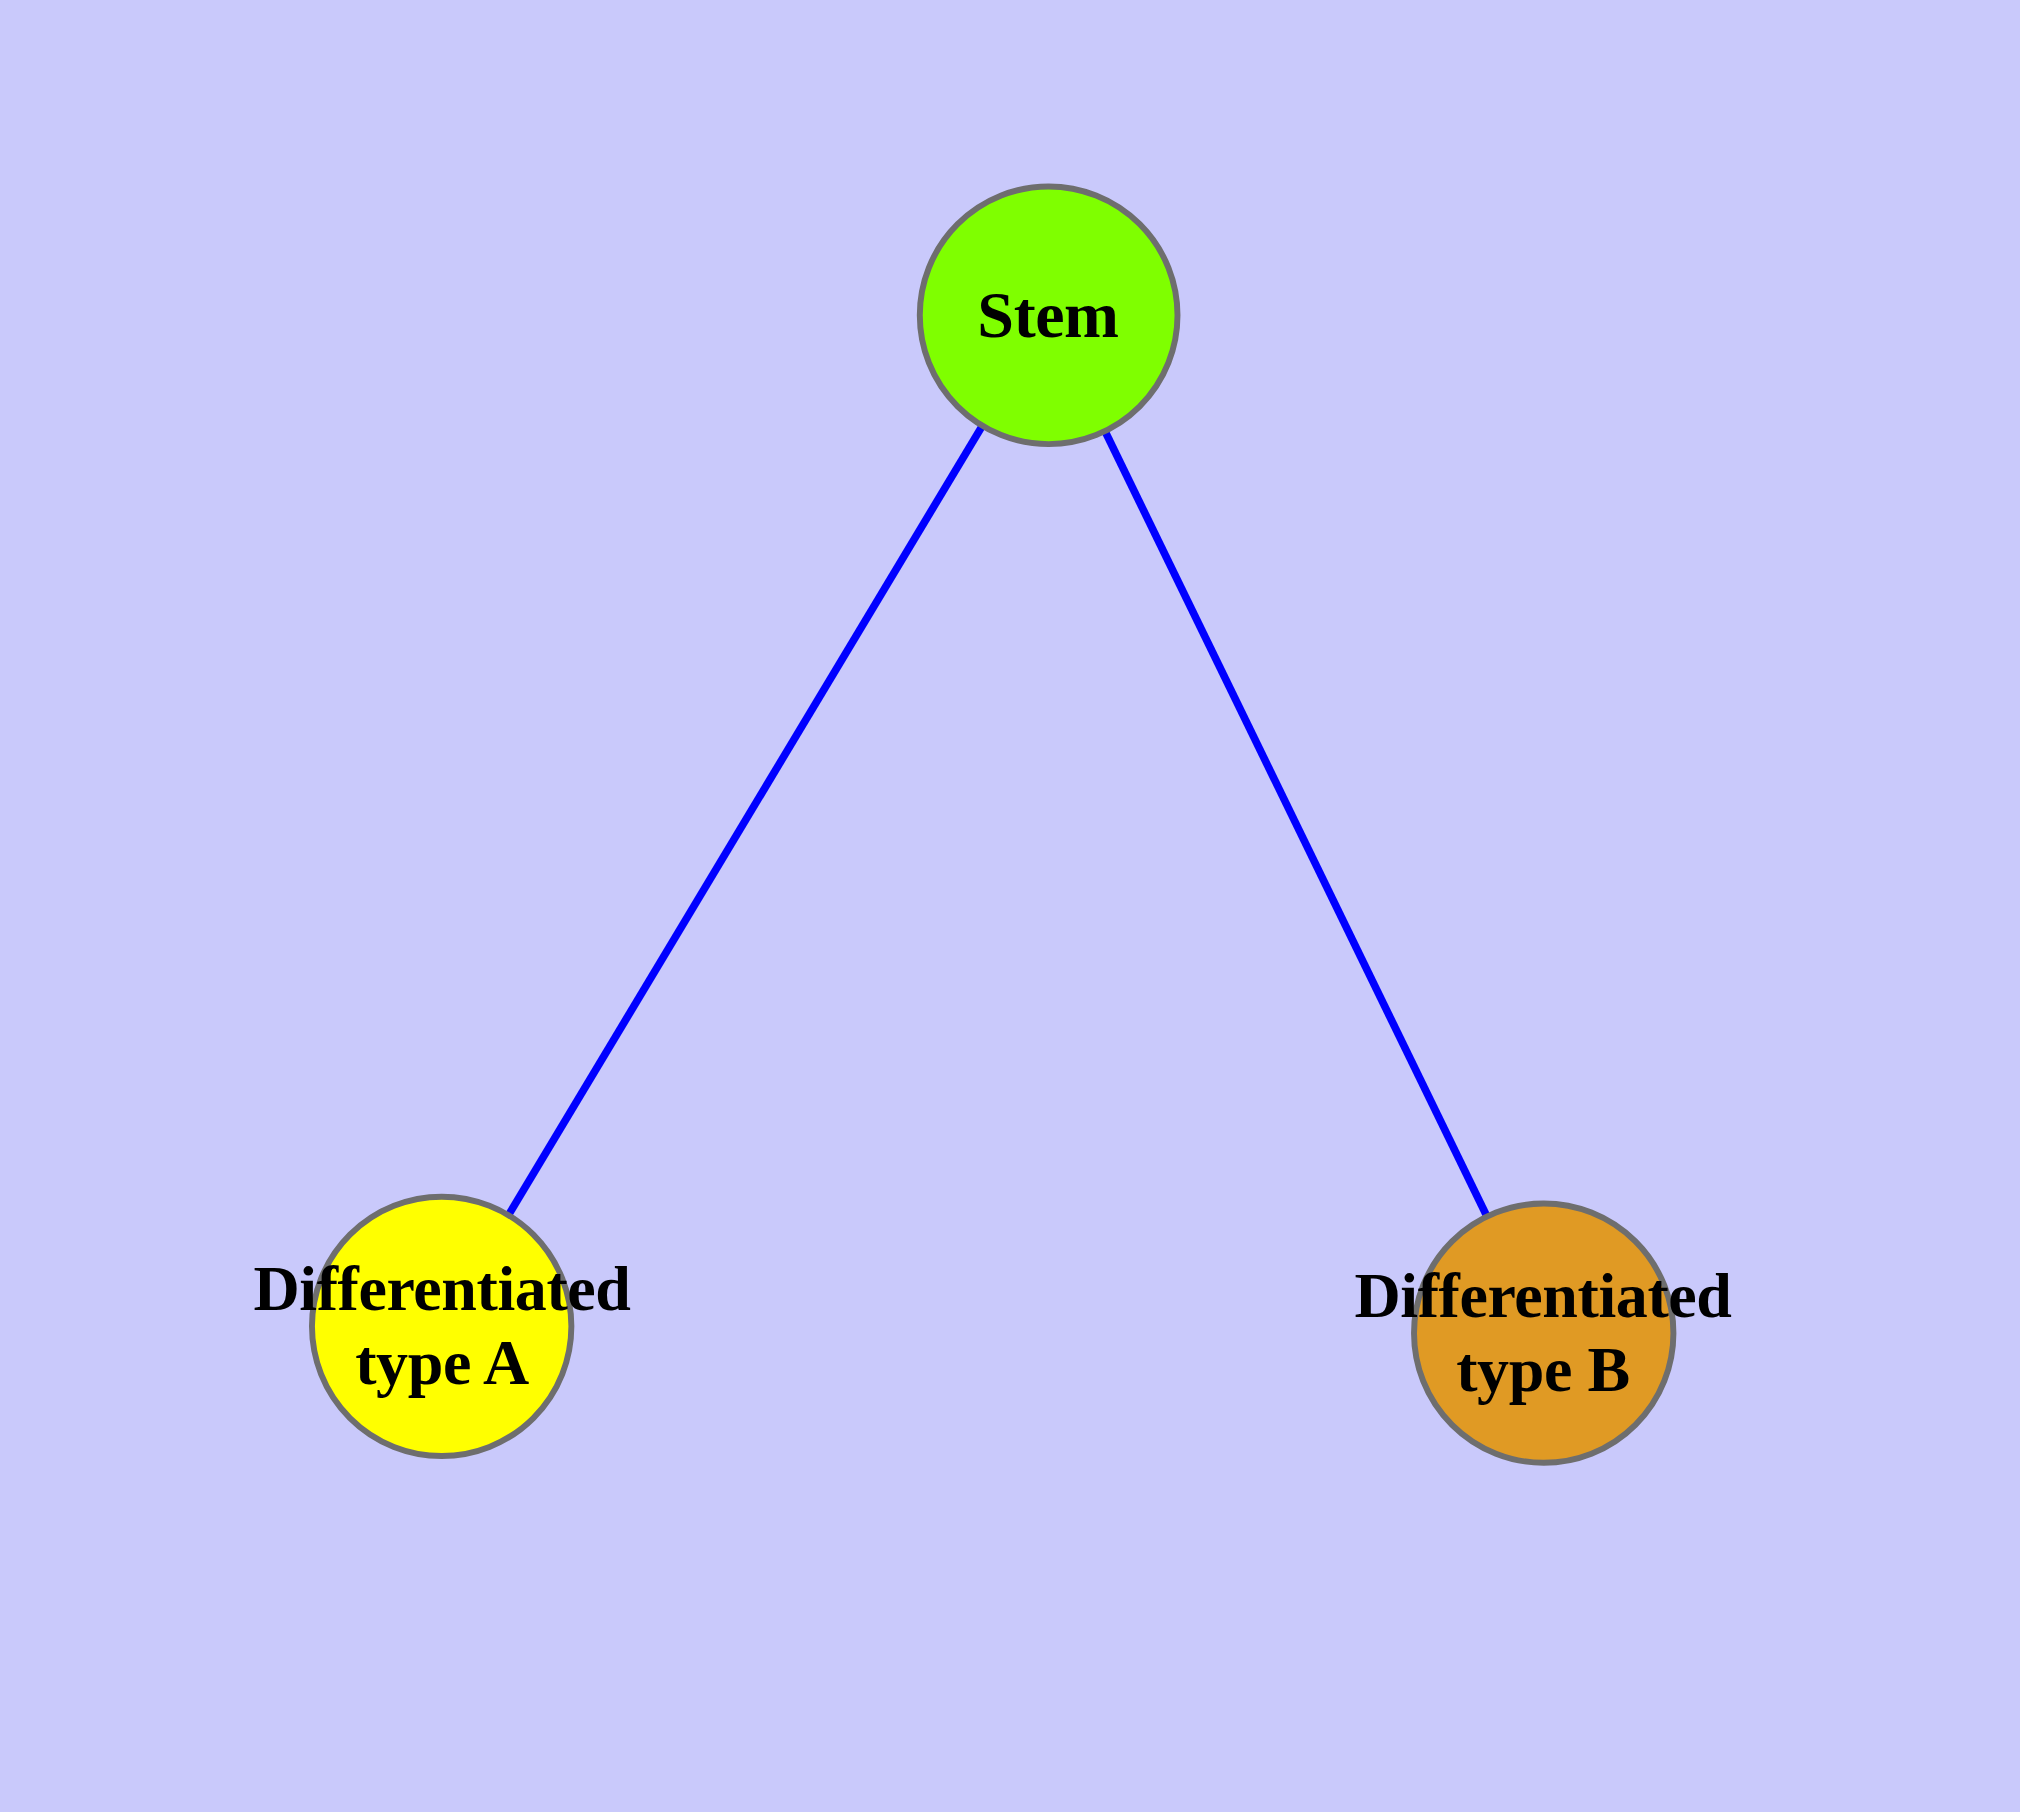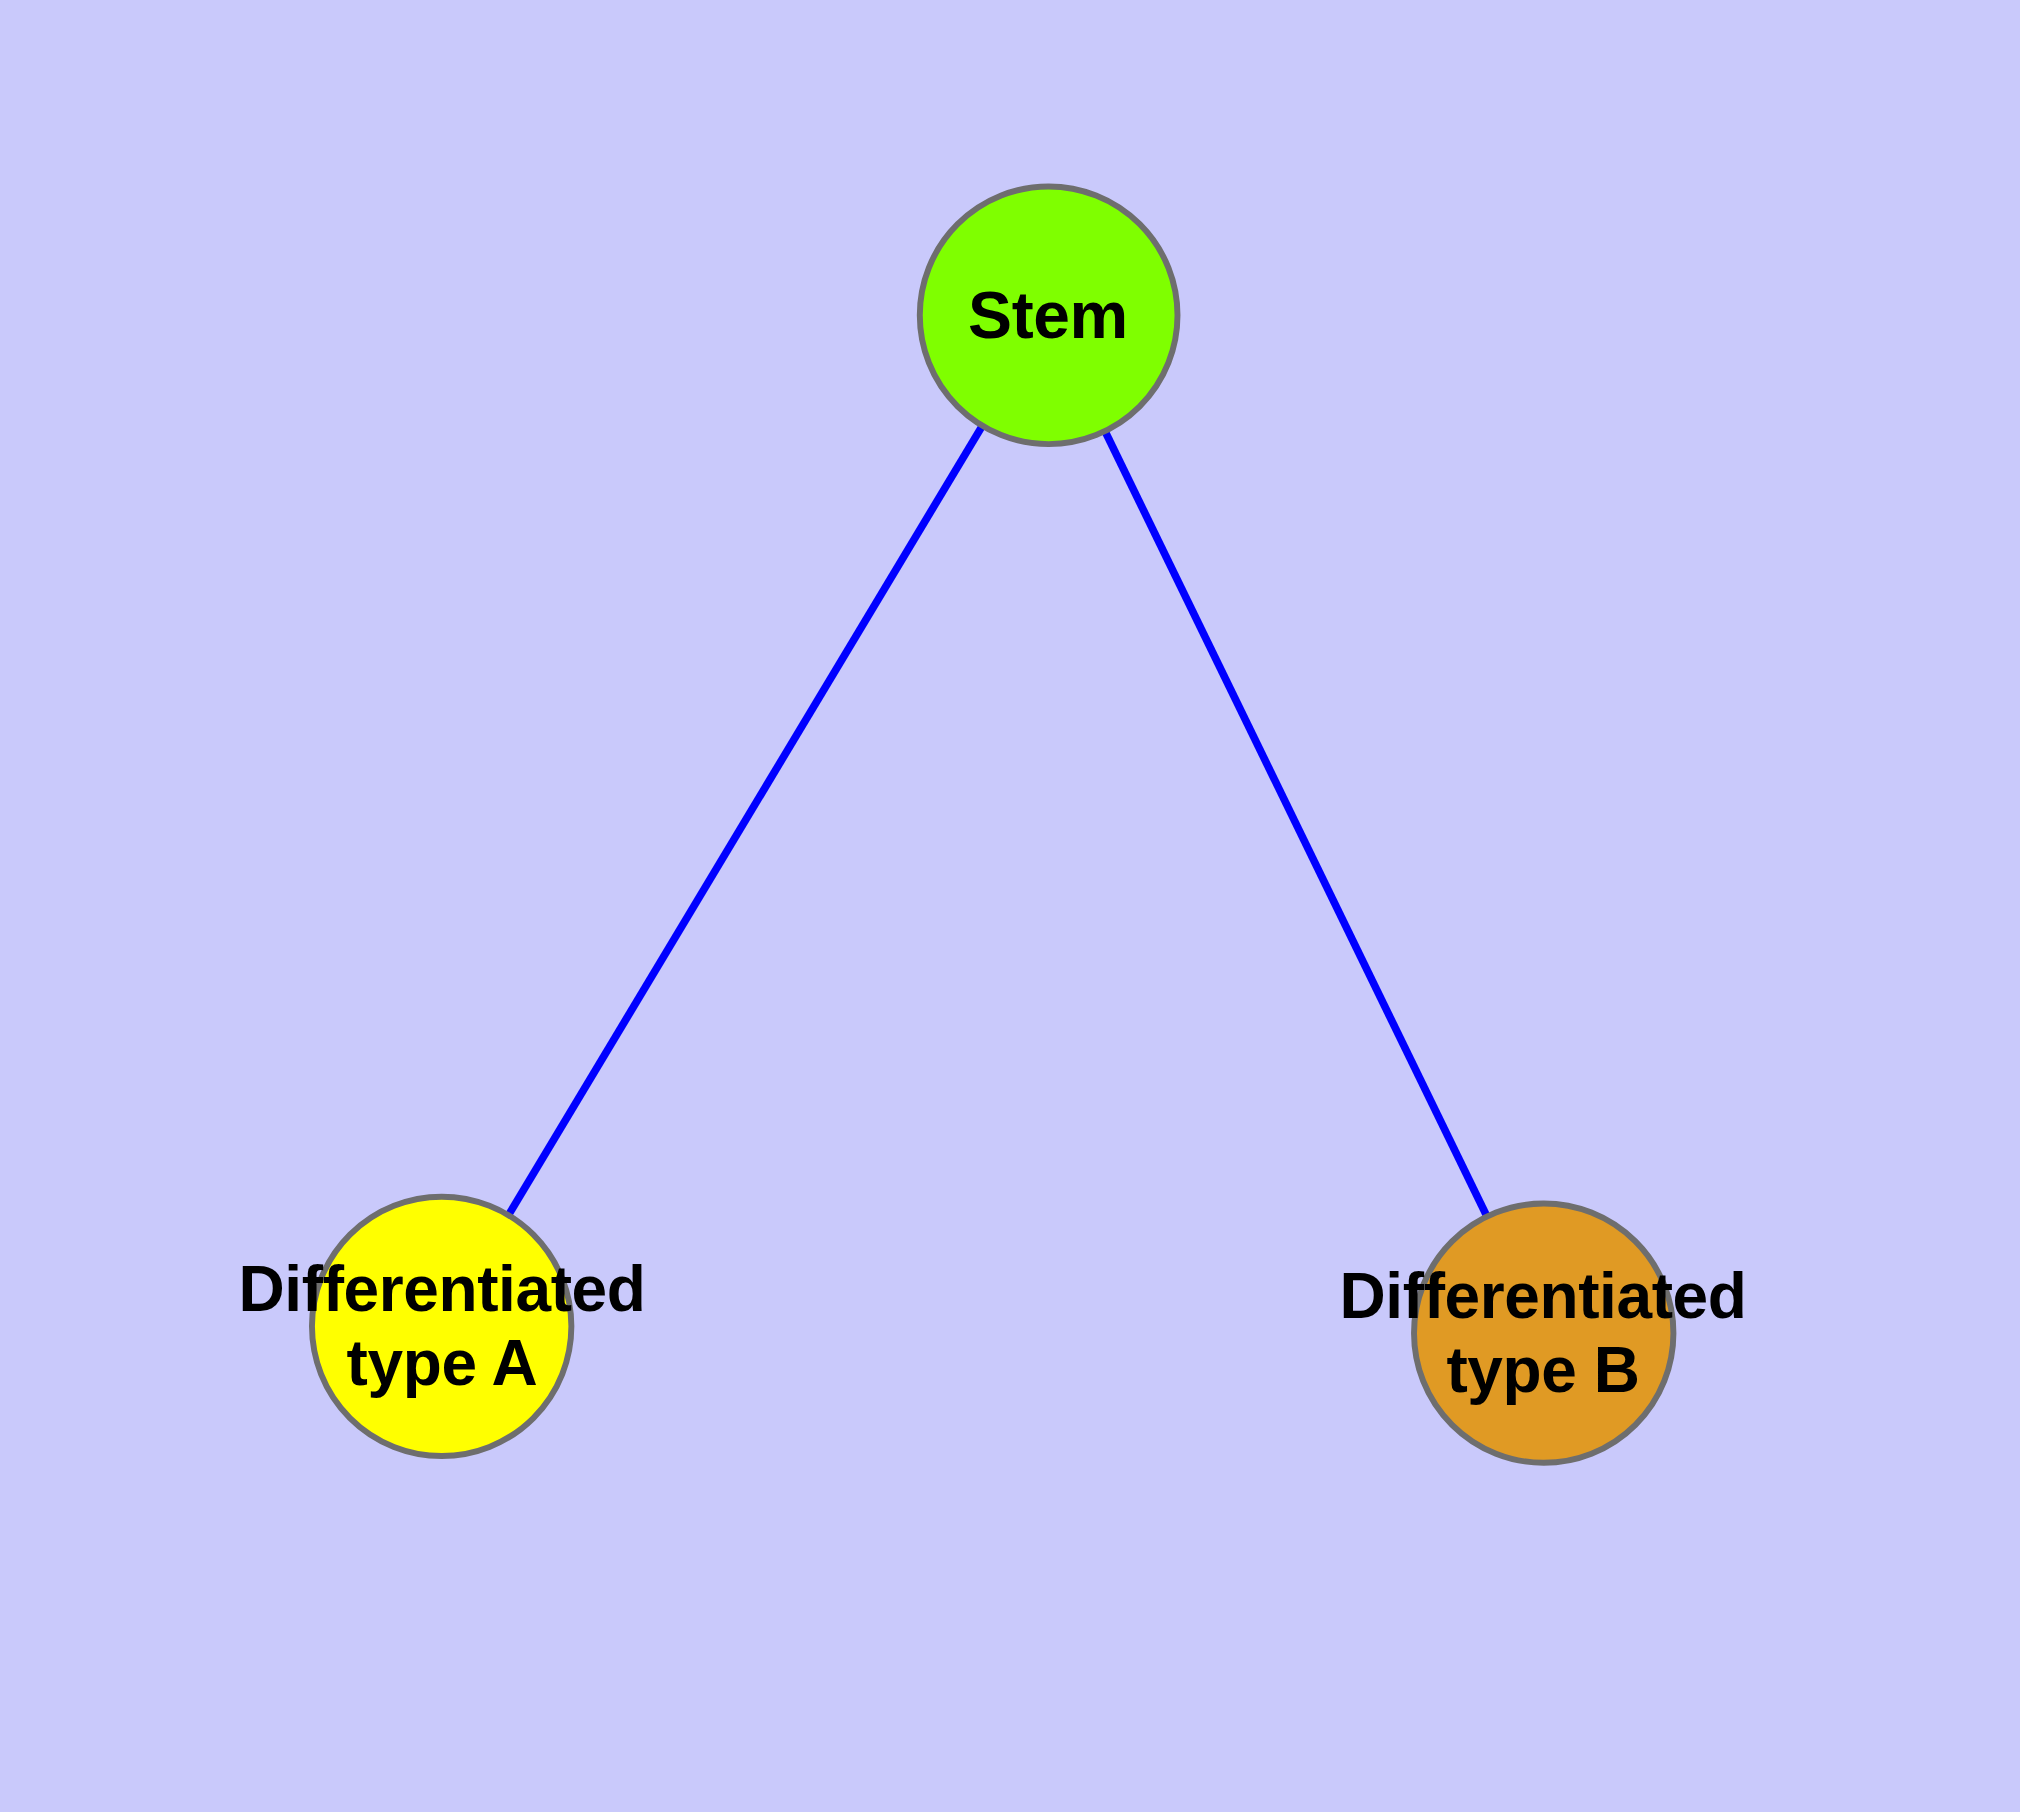--- a/index.html
+++ b/index.html
@@ -39,20 +39,21 @@
     color: #000000;
     font-weight: bold;
     font-size: 64px;
     line-height: 1.16;
     text-align: center;
     white-space: pre;
     letter-spacing: -0.4px;
     transform: translate(-50%, -50%);
     pointer-events: none;
     user-select: none;
+    font-family: Liberation Serif, serif;
   }
   .node-label.single {
     font-size: 66px;
   }
 </style>
 </head>
 <body>
 
 <div id="stage" style="background: rgb(201, 201, 251); width: 2021px; height: 1812px;">
 

